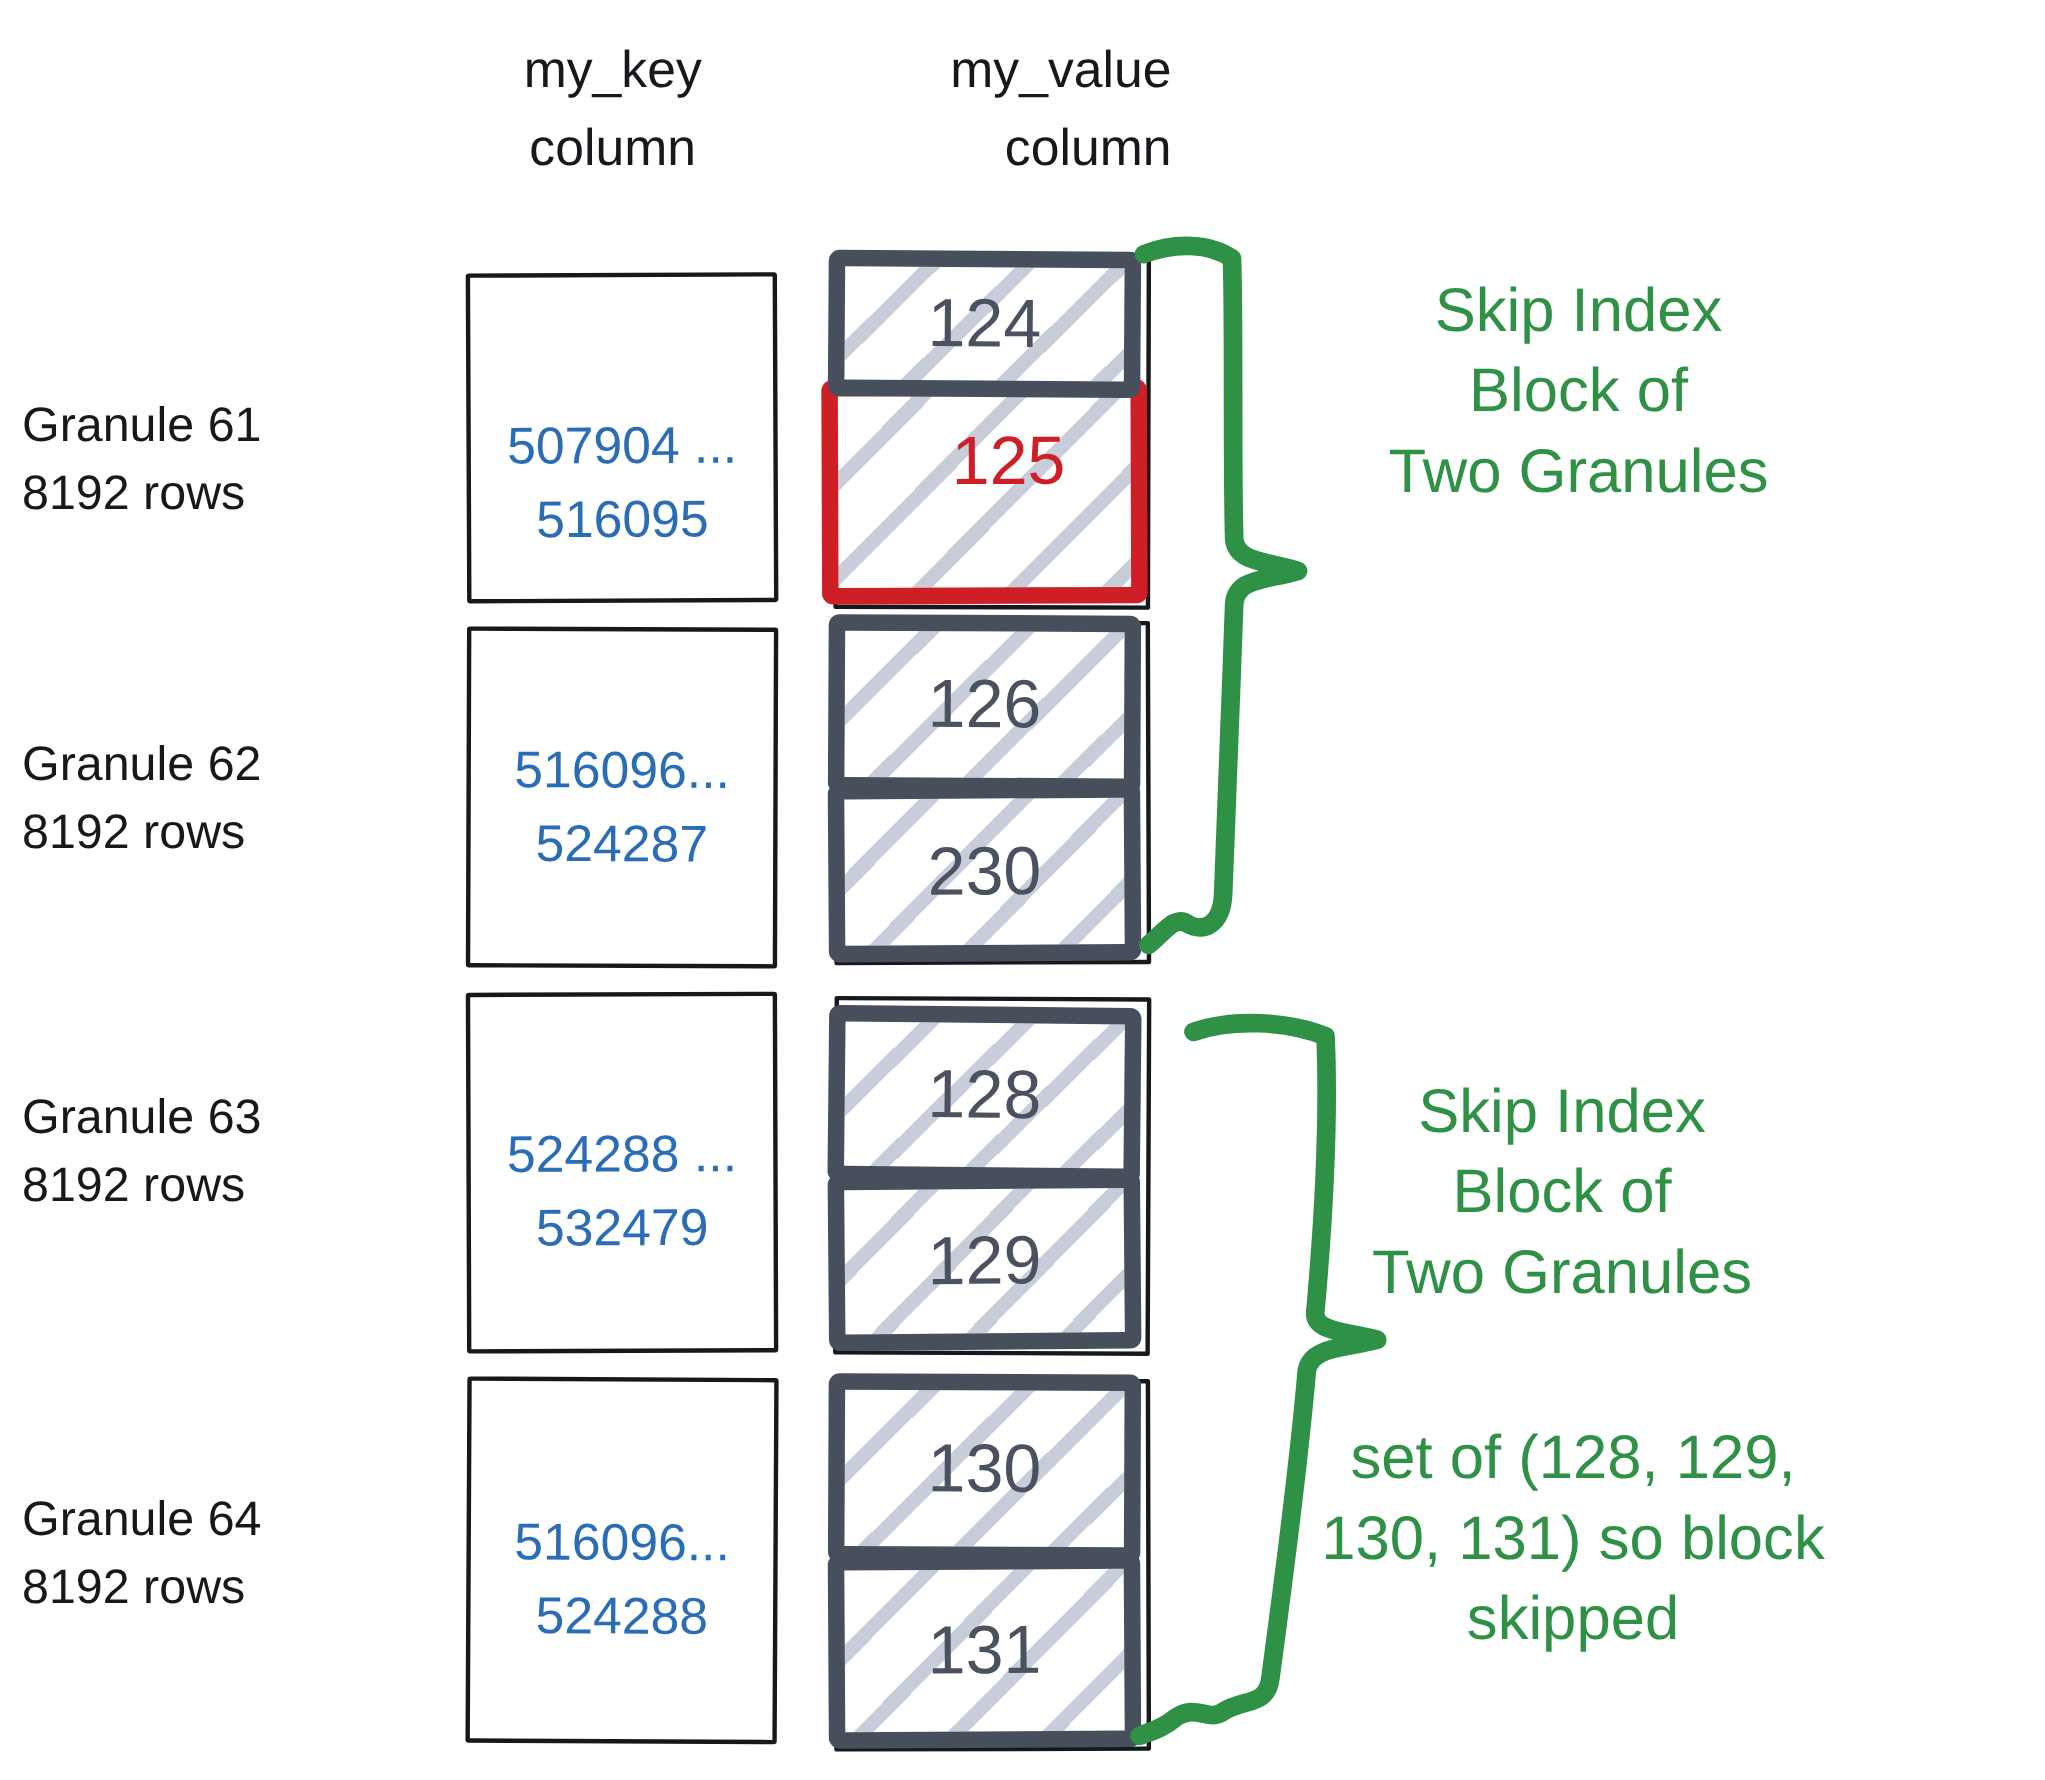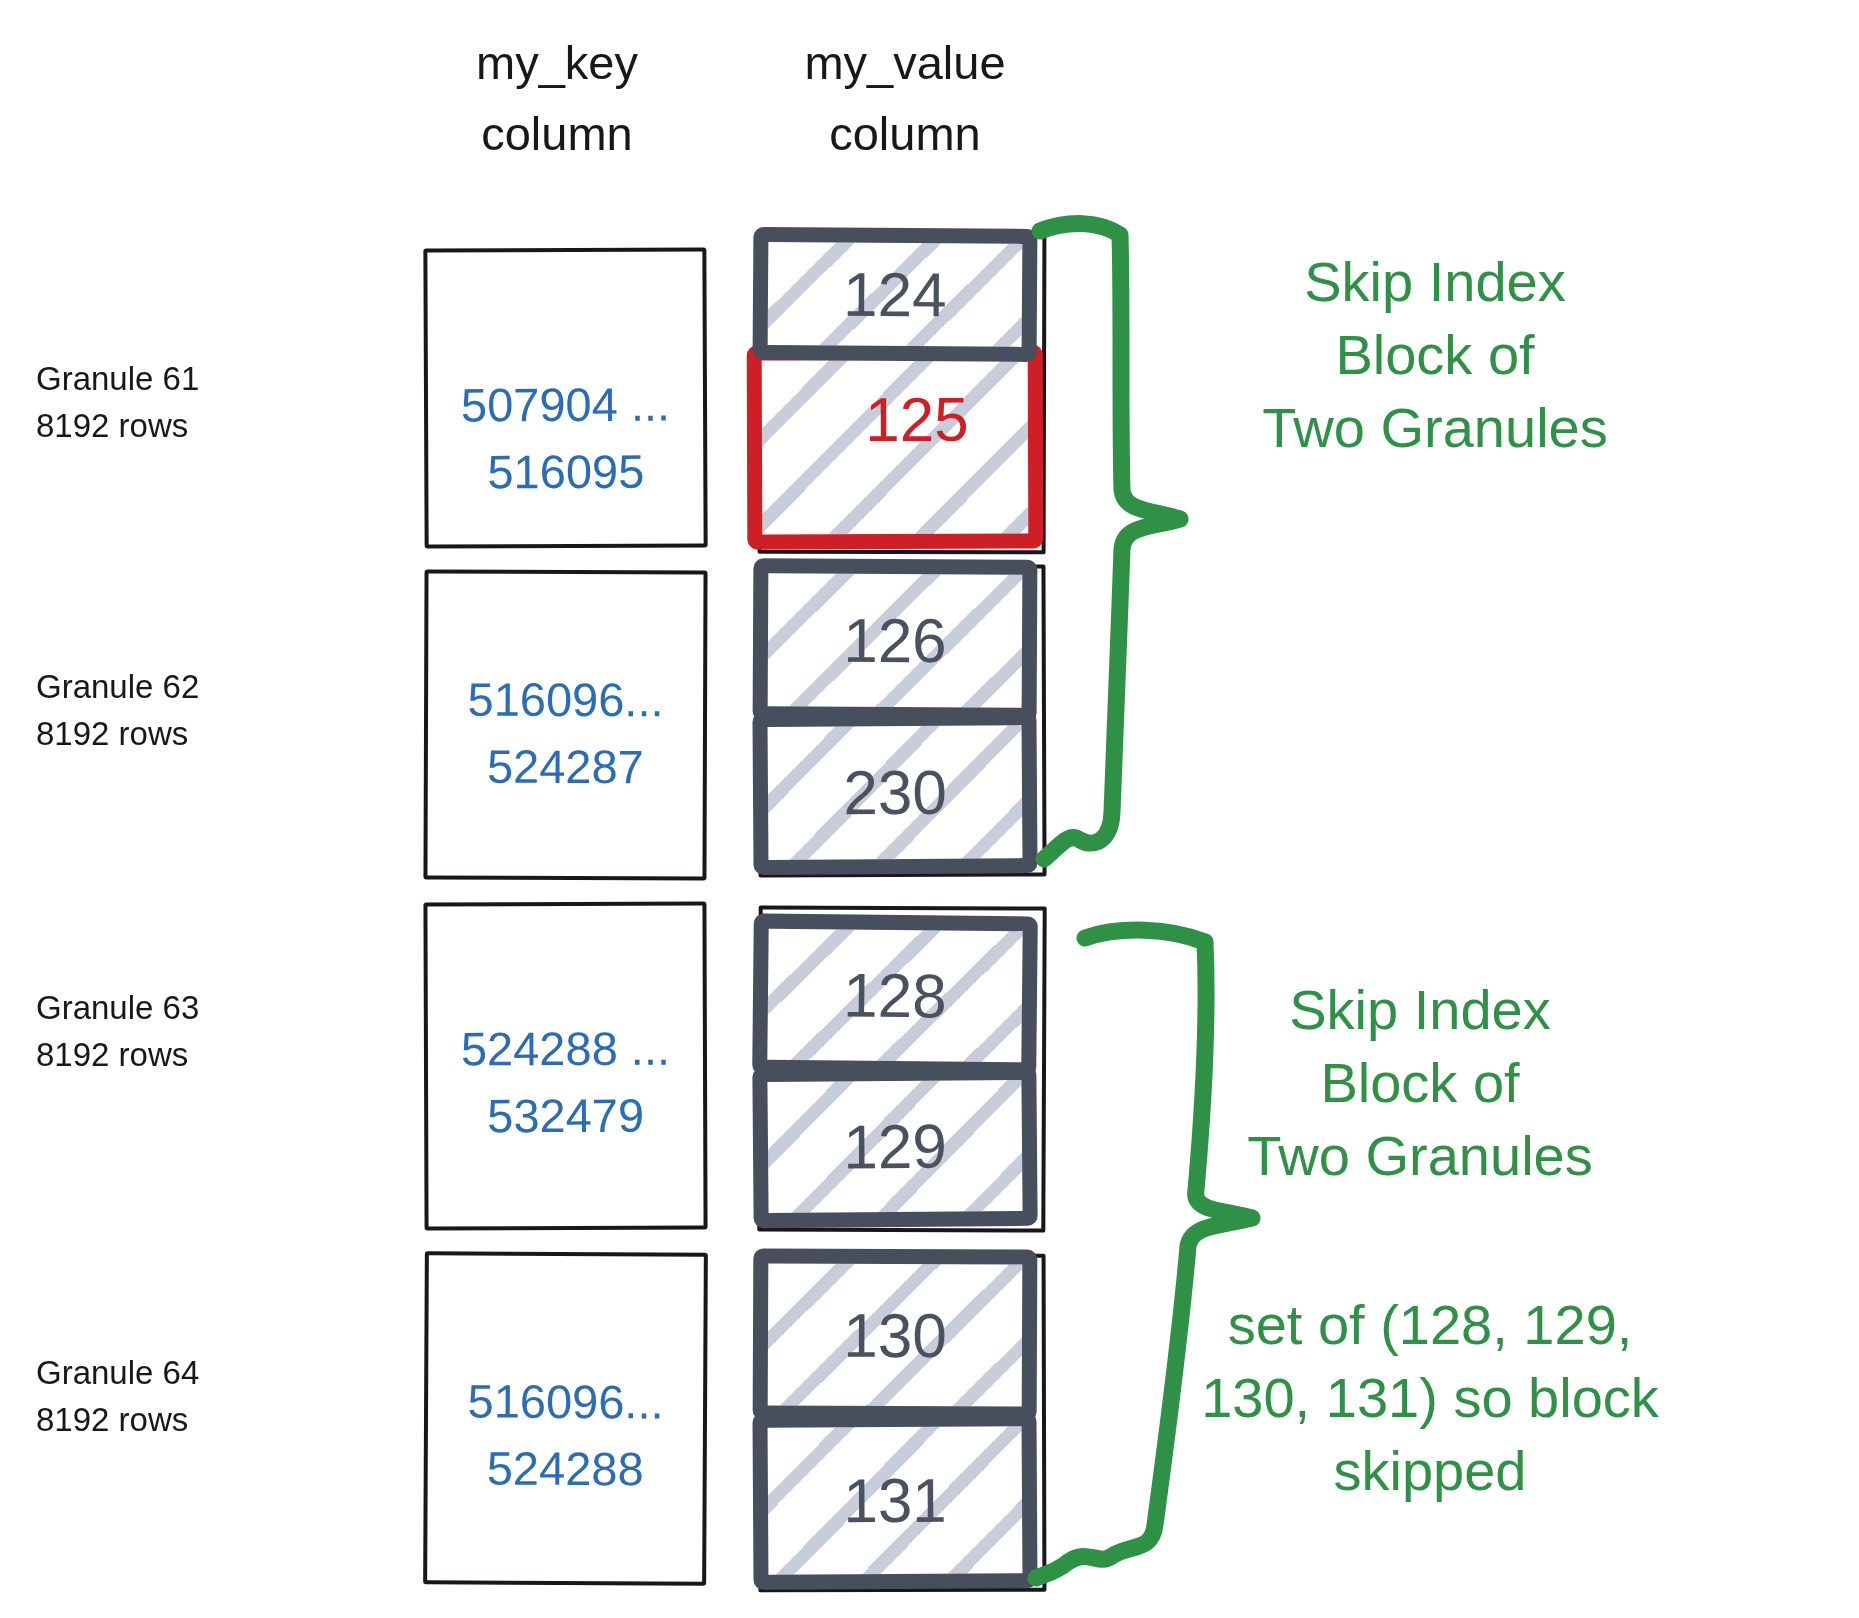--- a/index.html
+++ b/index.html
@@ -8,26 +8,26 @@
     position:relative; width:1859px; height:1618px; background:#ffffff;
     font-family:"Liberation Sans", sans-serif; overflow:hidden;
   }
 
   
   .col-header {
     position:absolute; width:320px; text-align:center; white-space:pre-line;
     font-size:47px; line-height:1.5; color:#16181c; font-weight:400;
   }
   .col-header.key   { left:397px; top:28px; }
-  .col-header.value { left:745px; top:28px; }
+  .col-header.value { left:745px; top:28px;text-align:right; }
 
   
   .granule-label {
-    position:absolute; left:36px; width:280px; white-space:pre-line;
-    font-size:33px; line-height:1.42; color:#16181c;
+    position:absolute; left:20px; width:280px; white-space:pre-line;
+    font-size:44px; line-height:1.42; color:#16181c;
   }
   .gl1 { top:356px; } .gl2 { top:664px; } .gl3 { top:985px; } .gl4 { top:1350px; }
 
   
   .key-box {
     position:absolute; left:424px; width:283px; background:#ffffff;
     border:4px solid #16181c; border-radius:3px;
   }
   .kb1 { top:248px; height:300px; transform:rotate(-0.25deg); }
   .kb2 { top:570px; height:310px; transform:rotate(0.2deg); }

